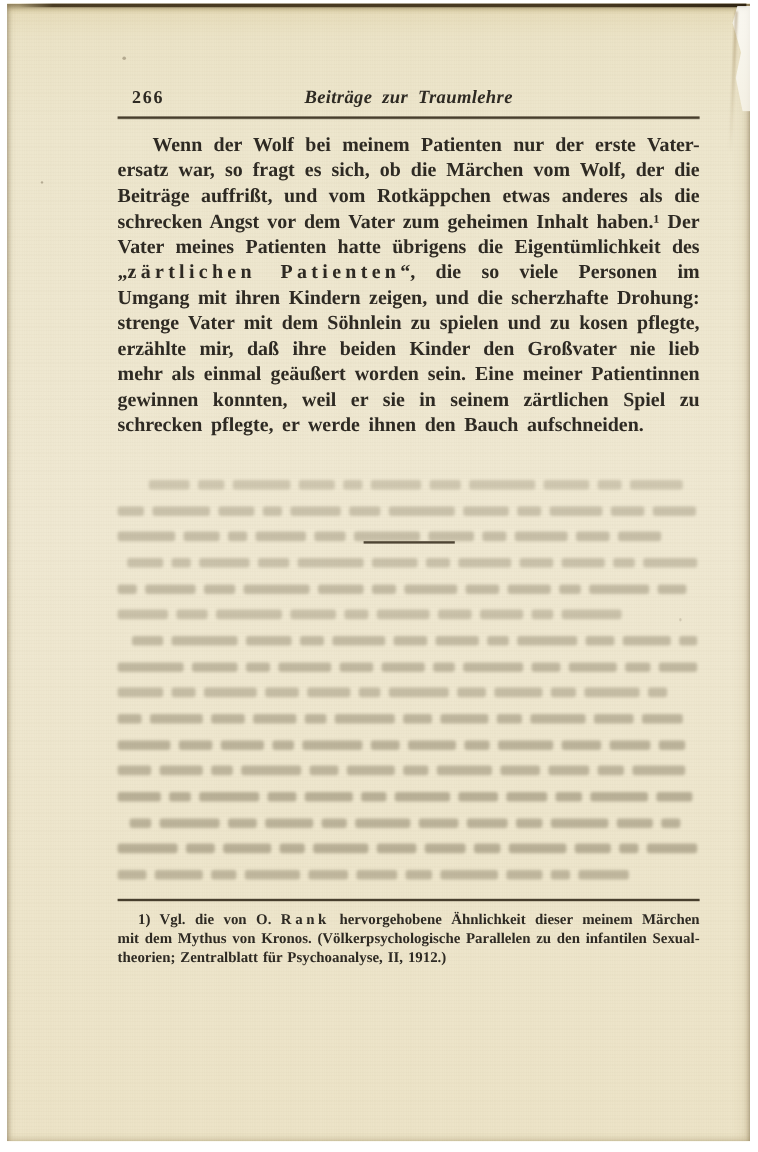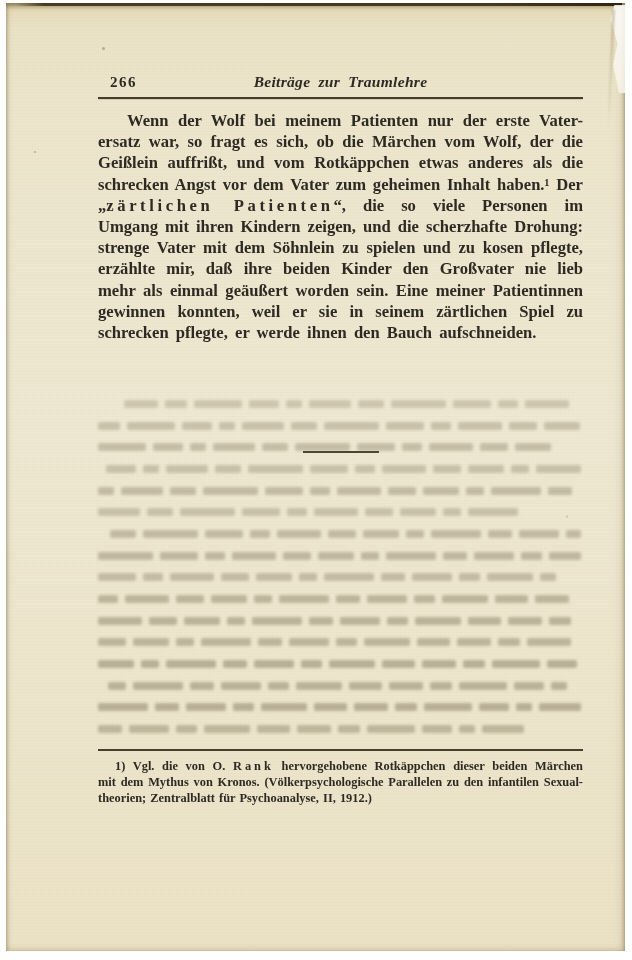--- a/index.html
+++ b/index.html
@@ -110,22 +110,23 @@
     <div class="speck s3"></div>
 
     <div class="content">
       <div class="pagenum">266</div>
       <div class="runtitle">Beiträge zur Traumlehre</div>
       <div class="headrule"></div>
 
       <div class="bodylines" id="body-lines">
           <div class="line indent"><span>Wenn der Wolf bei meinem Patienten nur der erste Vater-</span></div>
           <div class="line"><span>ersatz war, so fragt es sich, ob die Märchen vom Wolf, der die</span></div>
-          <div class="line"><span>Geißlein auffrißt, und vom Rotkäppchen etwas anderes als die</span></div>
+          <div class="line"><span>Beiträge auffrißt, und vom Rotkäppchen etwas anderes als die</span></div>
           <div class="line"><span>schrecken Angst vor dem Vater zum geheimen Inhalt haben.¹ Der</span></div>
+          <div class="line"><span>Vater meines Patienten hatte übrigens die Eigentümlichkeit des</span></div>
           <div class="line"><span>„</span><span class="sp">zärtlichen Patienten</span><span>“, die so viele Personen im</span></div>
           <div class="line"><span>Umgang mit ihren Kindern zeigen, und die scherzhafte Drohung:</span></div>
           <div class="line"><span>strenge Vater mit dem Söhnlein zu spielen und zu kosen pflegte,</span></div>
           <div class="line"><span>erzählte mir, daß ihre beiden Kinder den Großvater nie lieb</span></div>
           <div class="line"><span>mehr als einmal geäußert worden sein. Eine meiner Patientinnen</span></div>
           <div class="line"><span>gewinnen konnten, weil er sie in seinem zärtlichen Spiel zu</span></div>
           <div class="line last"><span>schrecken pflegte, er werde ihnen den Bauch aufschneiden.</span></div>
         </div>
 
       <div class="midrule"></div>
@@ -347,19 +348,19 @@
             <span class="gword" style="width: 22px;"></span>
             <span class="gword" style="width: 48px;"></span>
             <span class="gword" style="width: 30px;"></span>
             <span class="gword" style="width: 16px;"></span>
             <span class="gword" style="width: 42px;"></span>
           </div>
         </div>
 
       <div class="footrule"></div>
       <div class="footnote" id="footnote-lines">
-          <div class="fline indent"><span>1) Vgl. die von O. </span><span class="fsp">Rank</span><span> hervorgehobene Rotkäppchen dieser beiden Märchen</span></div>
+          <div class="fline indent"><span>1) Vgl. die von O. </span><span class="fsp">Rank</span><span> hervorgehobene Ähnlichkeit dieser meinem Märchen</span></div>
           <div class="fline"><span>mit dem Mythus von Kronos. (Völkerpsychologische Parallelen zu den infantilen Sexual-</span></div>
           <div class="fline last"><span>theorien; Zentralblatt für Psychoanalyse, II, 1912.)</span></div>
         </div>
     </div>
   </div>
 </div>
 
 </body></html>

